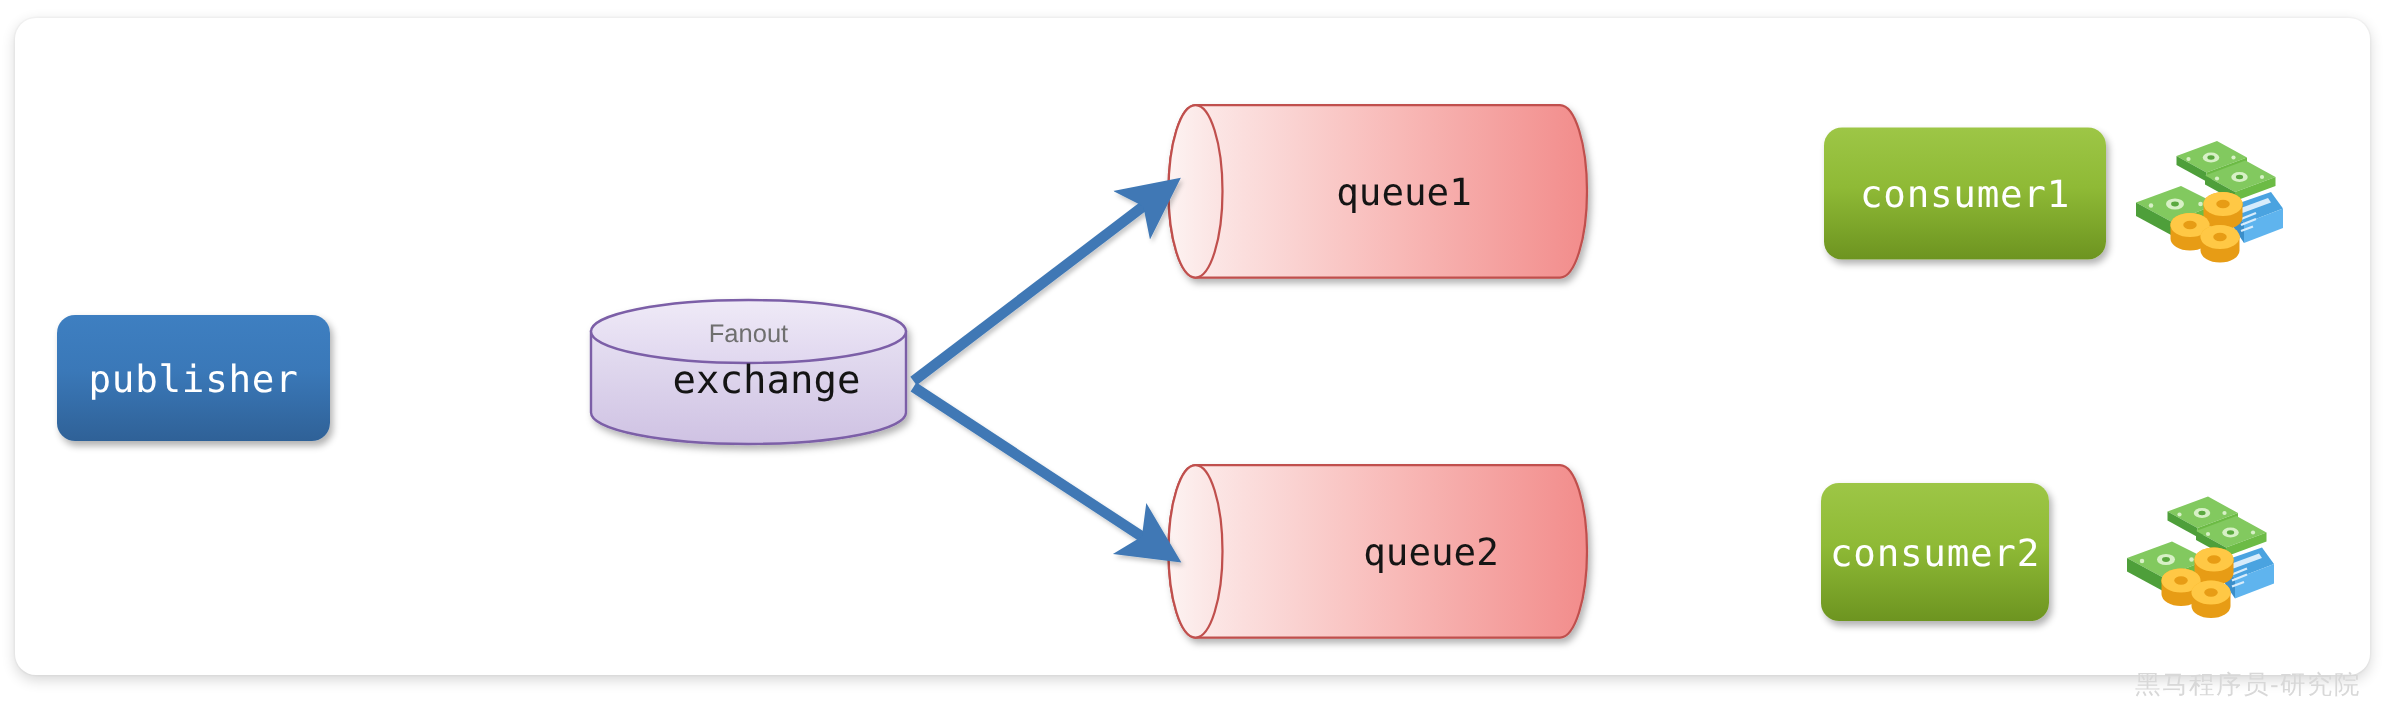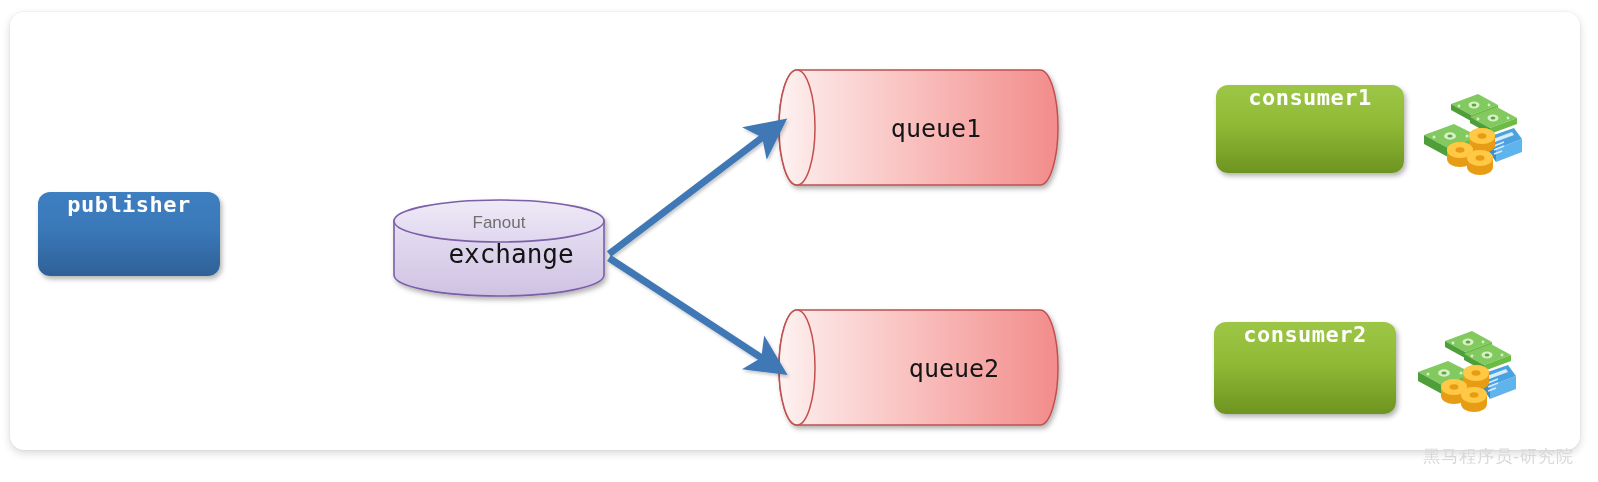--- a/index.html
+++ b/index.html
@@ -34,38 +34,37 @@
     left: 0; top: 0;
     width: 1598px; height: 482px;
     pointer-events: none;
   }
 
   
   .rbox {
     position: absolute;
     border-radius: 12px;
     display: flex;
-    align-items: flex-start;
+    align-items: center;
     justify-content: center;
     color: #ffffff;
-    font-size: 22px;
+    font-size: 25px;
     letter-spacing: 0.5px;
     box-shadow: 2px 3px 5px rgba(0,0,0,0.30);
-    font-weight: bold;
   }
   .rbox.blue {
     background: linear-gradient(to bottom, #3e7fc1 0%, #3a78b8 45%, #2f6197 100%);
   }
   .rbox.green {
     background: linear-gradient(to bottom, #9dc646 0%, #8fba36 45%, #6d9420 100%);
   }
 
-  #publisher-box { left: 38px;  top: 192px; width: 182px; height: 84px; }
+  #publisher-box { left: 38px;  top: 210px; width: 182px; height: 84px; }
   #consumer1-box { left: 1216px; top: 85px;  width: 188px; height: 88px; }
-  #consumer2-box { left: 1214px; top: 322px; width: 182px; height: 92px; }
+  #consumer2-box { left: 1214px; top: 322px; width: 152px; height: 92px; }
 
   
   .queue {
     position: absolute;
     width: 278px;
     height: 115px;
   }
   #queue1 { left: 780px; top: 70px; }
   #queue2 { left: 780px; top: 310px; padding-left: 36px; }
   .queue .qlabel {

